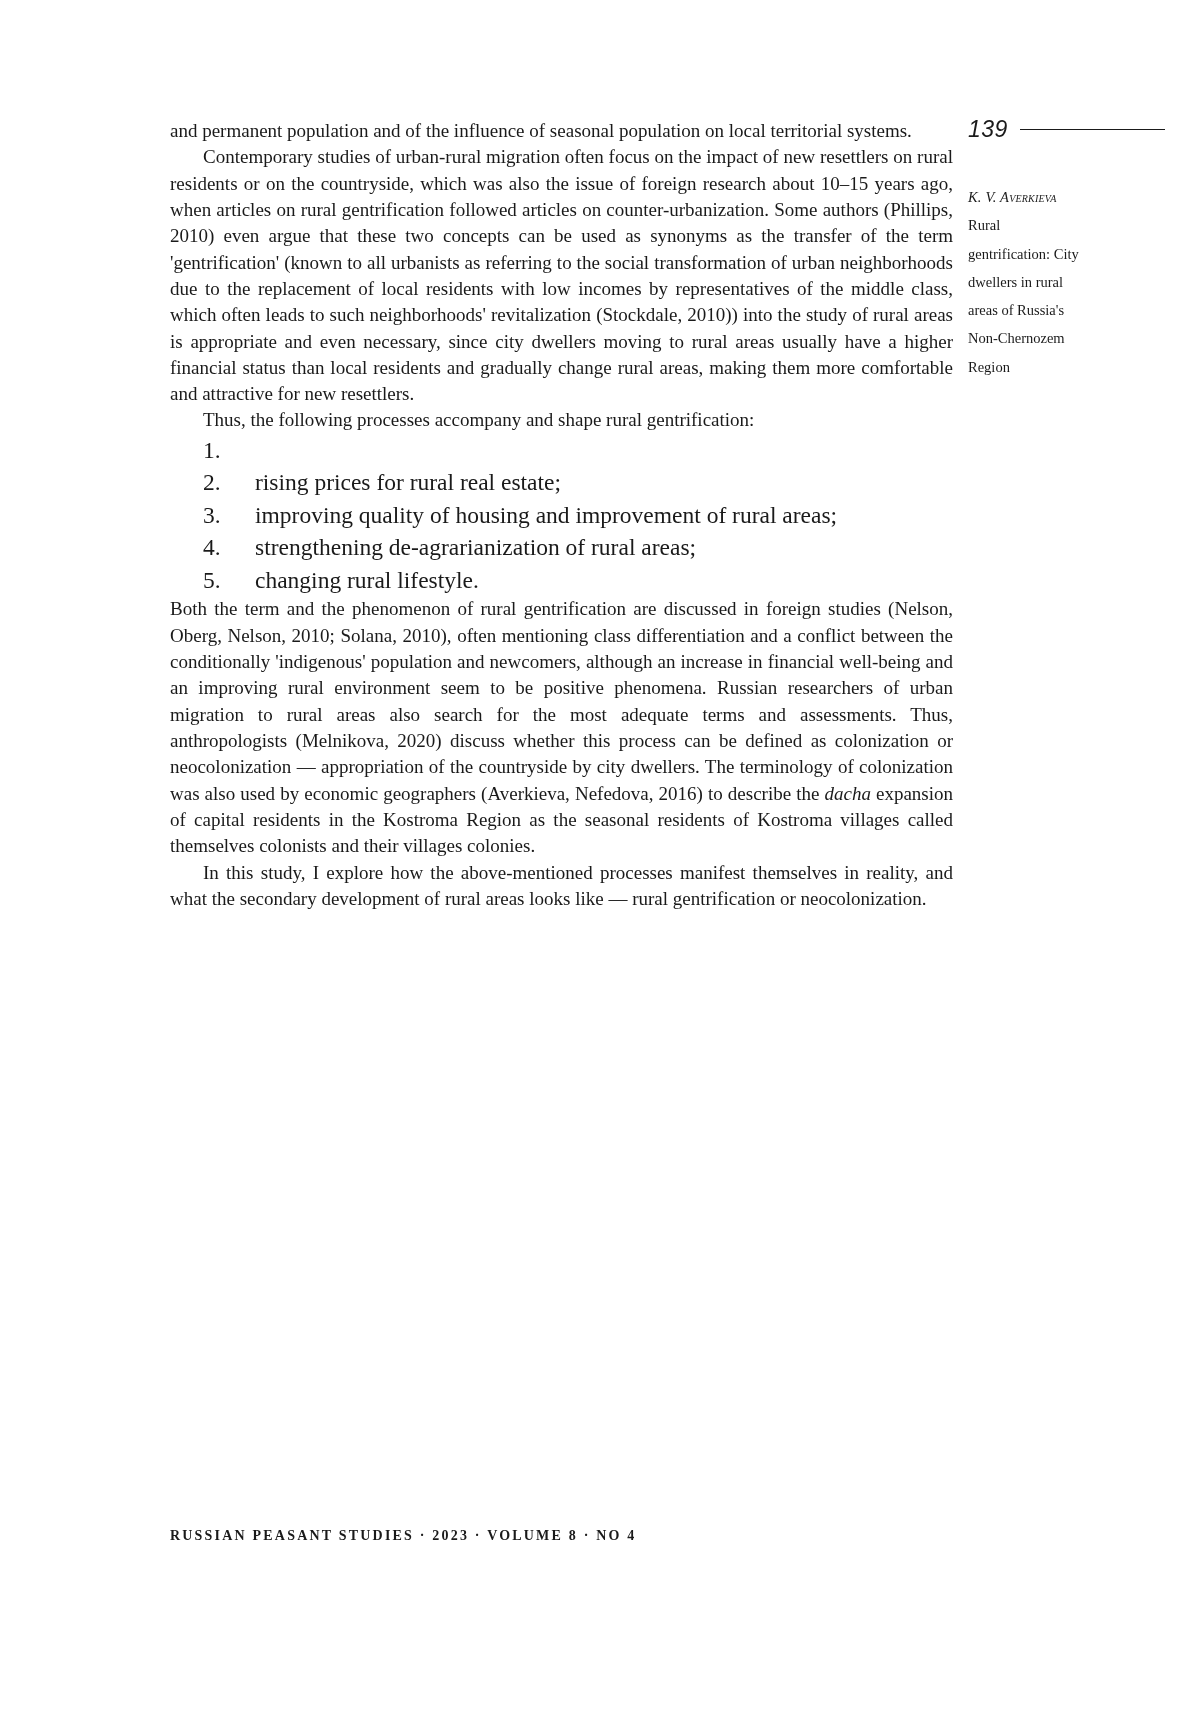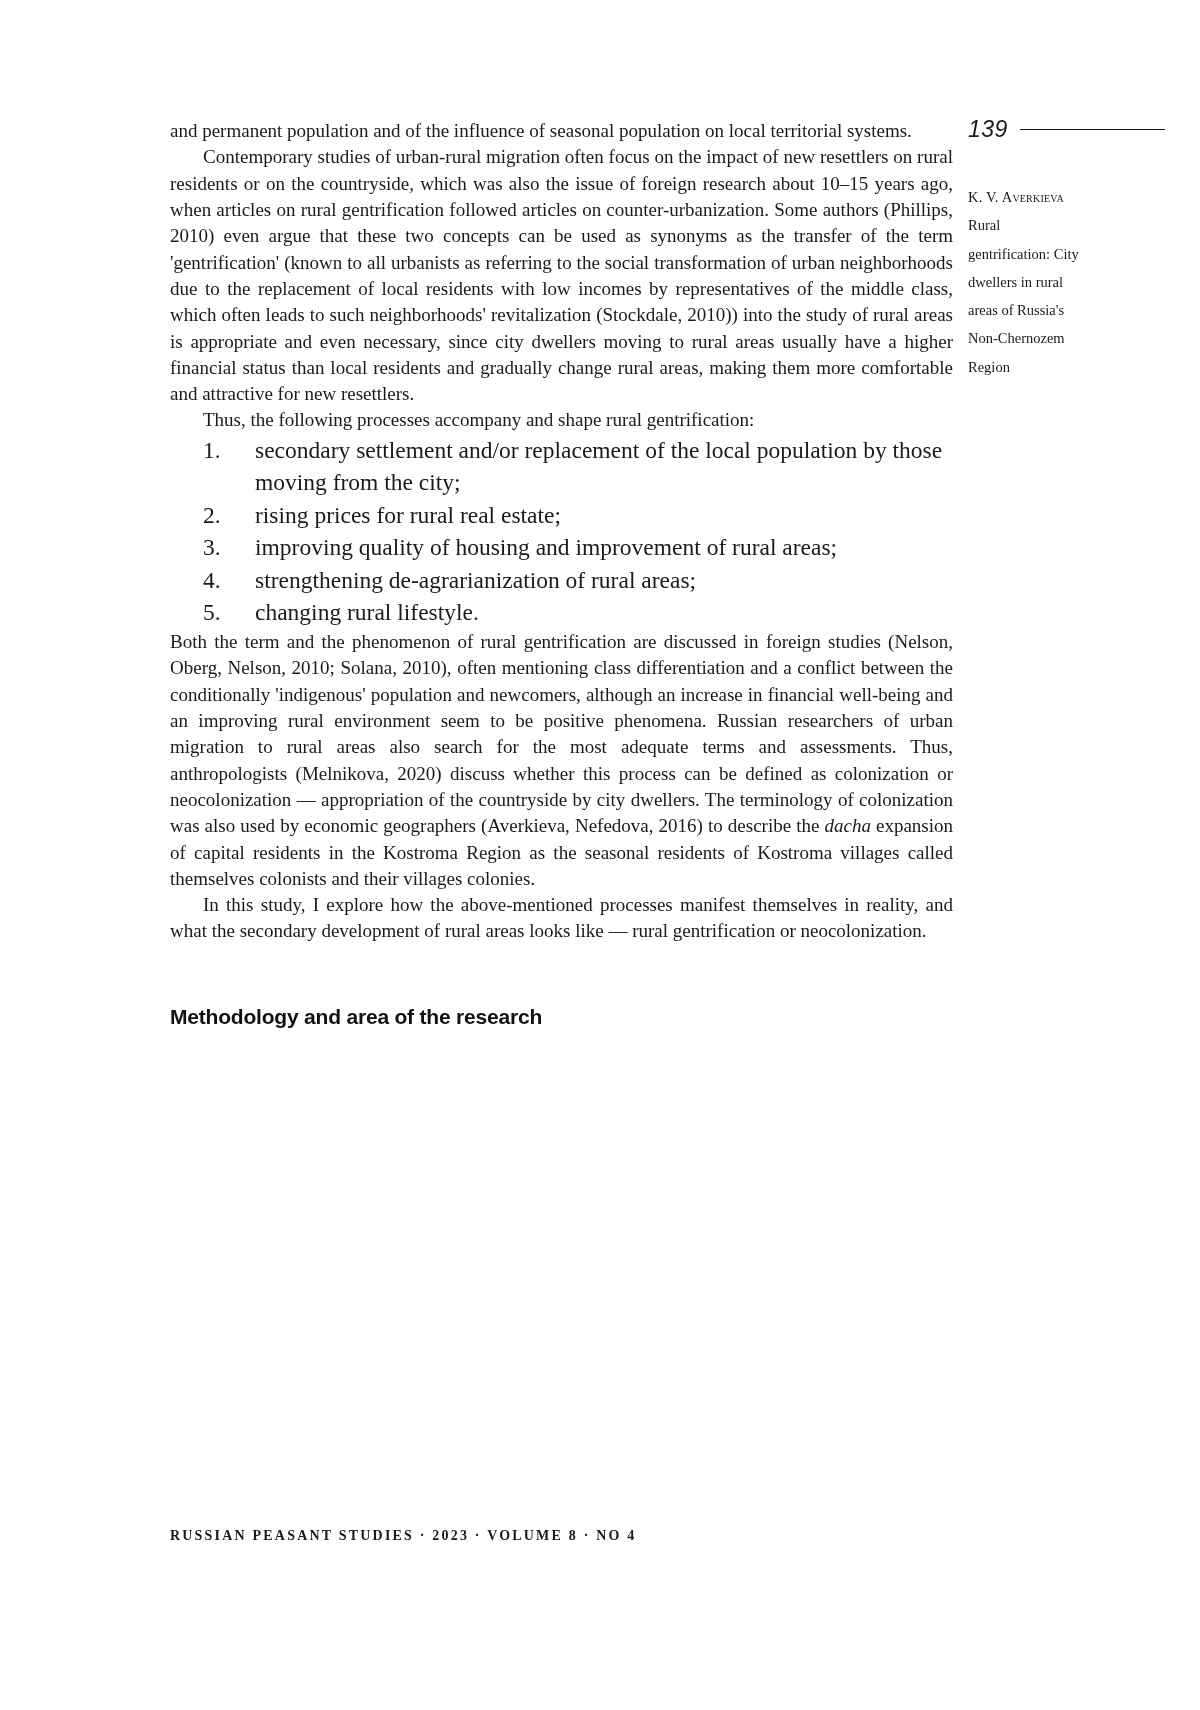--- a/index.html
+++ b/index.html
@@ -50,20 +50,21 @@
     margin: 0;
     width: 100%;
   }
   .margin-note {
     margin-top: 42px;
     font-size: 14.5px;
     line-height: 1.95;
     color: #1a1a1a;
   }
   .margin-note .author {
+    font-style: italic;
     font-variant: small-caps;
     letter-spacing: 0.2px;
     display: block;
     margin-top: 30px;
   }
   .margin-note .title-line {
     display: block;
   }
 
   
@@ -164,21 +165,20 @@
 
     <p class="body lead">and permanent population and of the influence of seasonal population on local territorial systems.</p>
 
     <p class="body indent">Contemporary studies of urban-rural migration often focus on the impact of new resettlers on rural residents or on the countryside, which was also the issue of foreign research about 10–15 years ago, when articles on rural gentrification followed articles on counter-urbanization. Some authors (Phillips, 2010) even argue that these two concepts can be used as synonyms as the transfer of the term 'gentrification' (known to all urbanists as referring to the social transformation of urban neighborhoods due to the replacement of local residents with low incomes by representatives of the middle class, which often leads to such neighborhoods' revitalization (Stockdale, 2010)) into the study of rural areas is appropriate and even necessary, since city dwellers moving to rural areas usually have a higher financial status than local residents and gradually change rural areas, making them more comfortable and attractive for new resettlers.</p>
 
     <p class="body indent">Thus, the following processes accompany and shape rural gentrification:</p>
 
     <ol class="num-list">
       <li>
         <span class="num">1.</span>
-        <span class="item-text">secondary settlement and/or replacement of the local population by those moving from the city;</span>
       </li>
       <li>
         <span class="num">2.</span>
         <span class="item-text">rising prices for rural real estate;</span>
       </li>
       <li>
         <span class="num">3.</span>
         <span class="item-text">improving quality of housing and improvement of rural areas;</span>
       </li>
       <li>
@@ -190,21 +190,20 @@
         <span class="item-text">changing rural lifestyle.</span>
       </li>
     </ol>
 
     <p class="body"><span>Both the term and the phenomenon of rural gentrification are discussed in foreign studies (Nelson, Oberg, Nelson, 2010; Solana, 2010), often mentioning class differentiation and a conflict between the conditionally 'indigenous' population and newcomers, although an increase in financial well-being and an improving rural environment seem to be positive phenomena. Russian researchers of urban migration to rural areas also search for the most adequate terms and assessments. Thus, anthropologists (Melnikova, 2020) discuss whether this process can be defined as colonization or neocolonization — appropriation of the countryside by city dwellers. The terminology of colonization was also used by economic geographers (Averkieva, Nefedova, 2016) to describe the </span><em class="it">dacha</em><span> expansion of capital residents in the Kostroma Region as the seasonal residents of Kostroma villages called themselves colonists and their villages colonies.</span></p>
 
     <p class="body indent">In this study, I explore how the above-mentioned processes manifest themselves in reality, and what the secondary development of rural areas looks like — rural gentrification or neocolonization.</p>
 
     <div class="sp-heading-before"></div>
 
-    <h2 class="section-heading">Methodology and area of the research</h2>
 
     <div class="sp-heading-after"></div>
 
 
   </div>
 
   <div class="footer">Russian Peasant Studies · 2023 · Volume 8 · No 4</div>
 
 </div>
 

